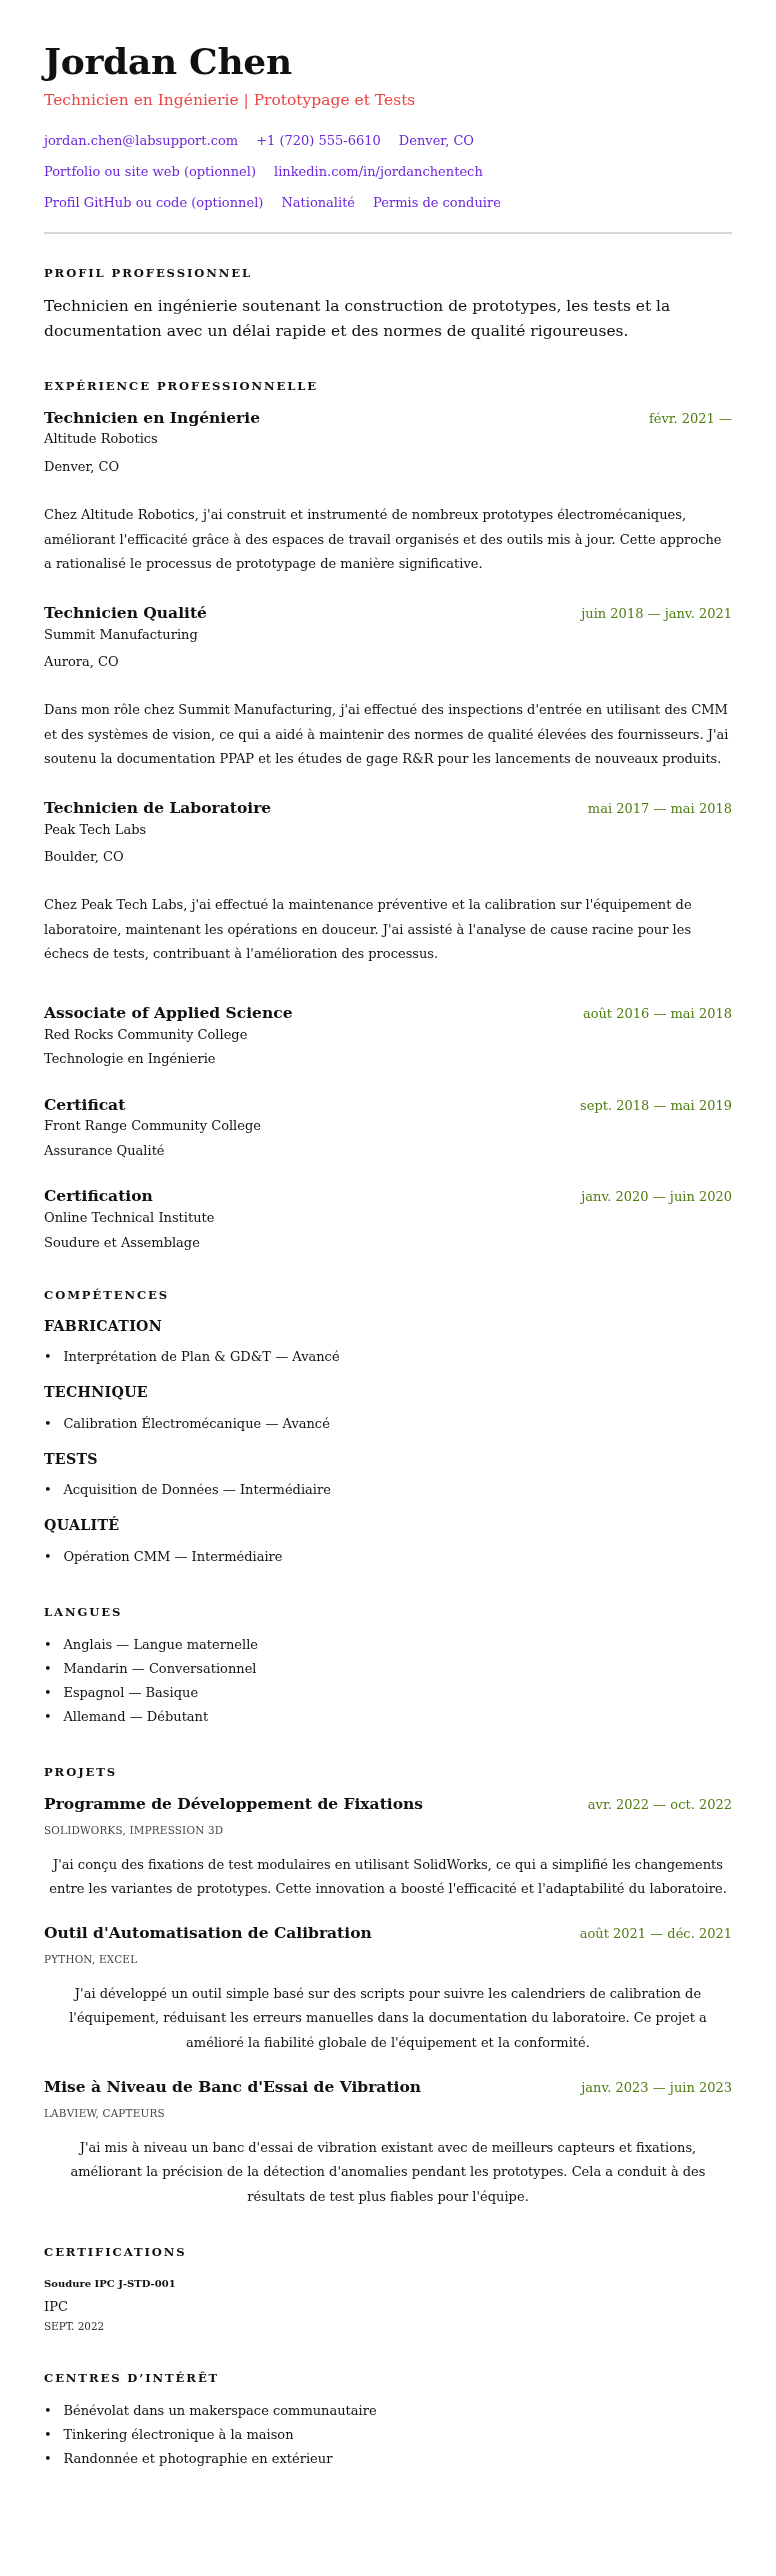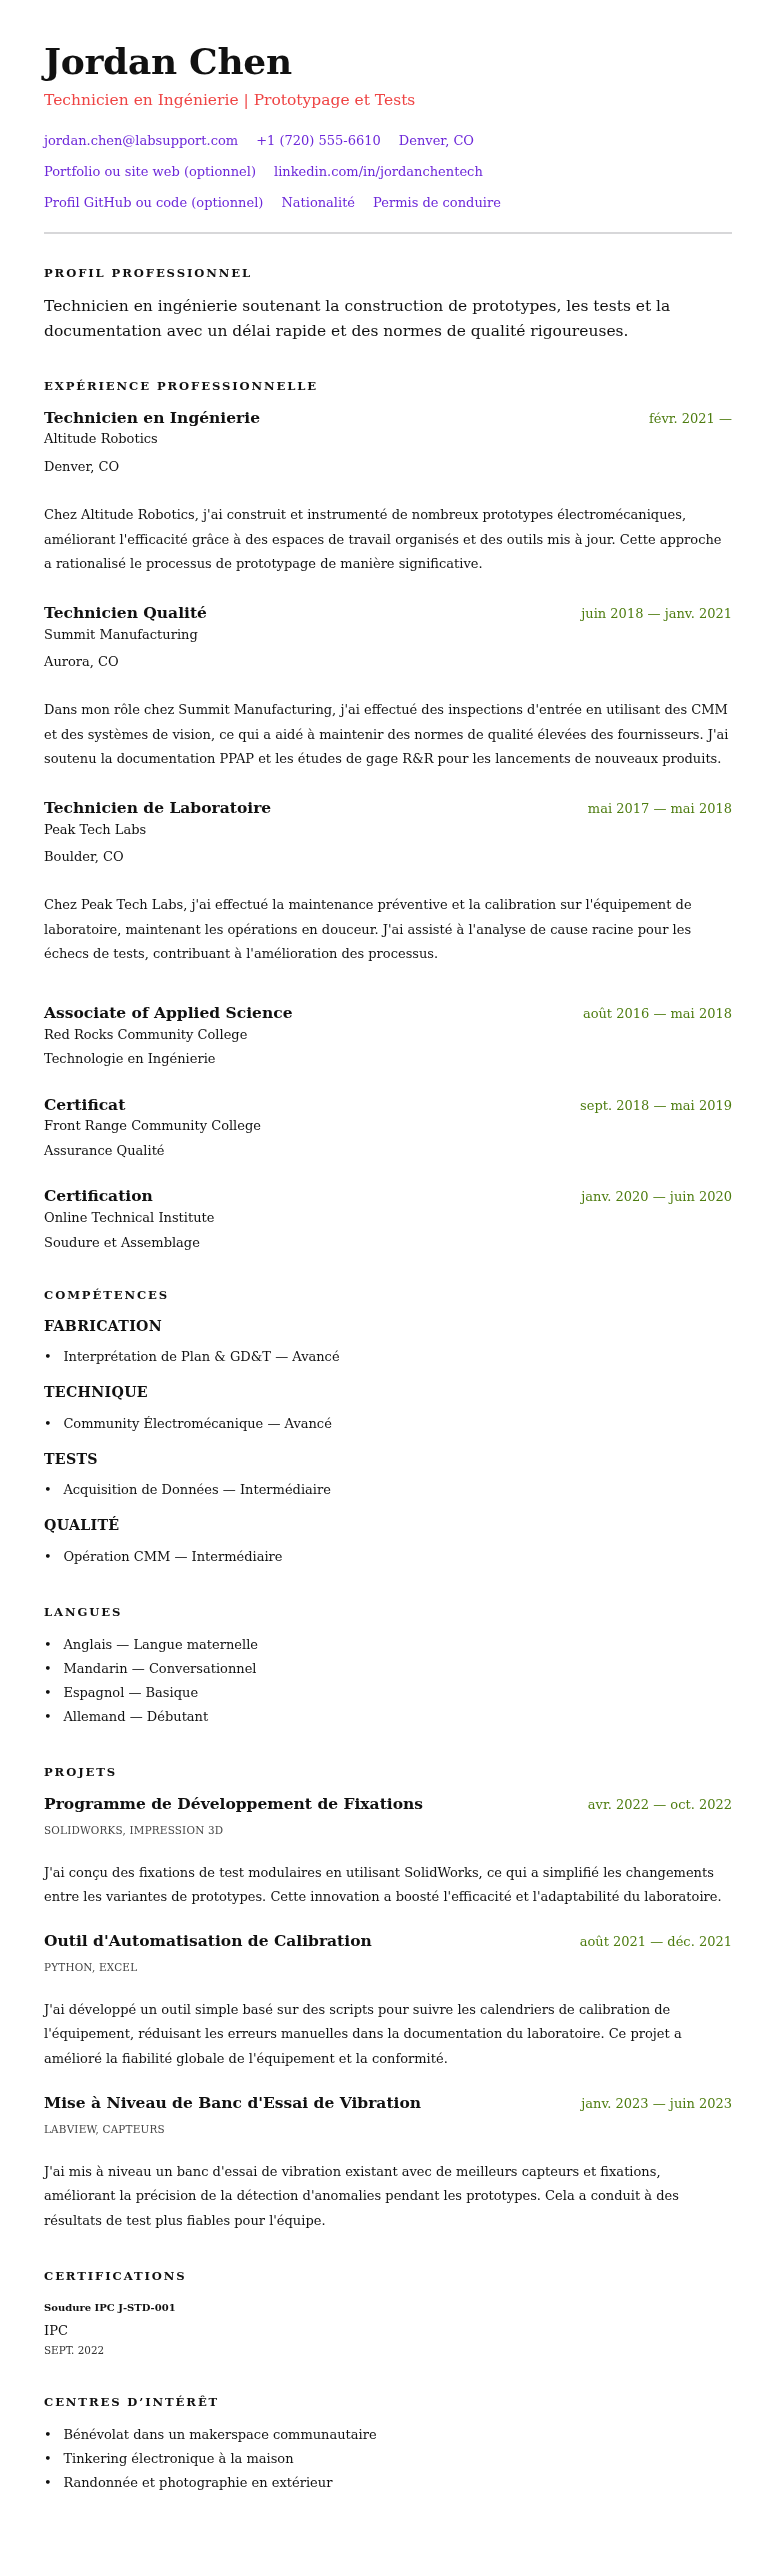--- a/index.html
+++ b/index.html
@@ -34,21 +34,21 @@
   .edu .entry { margin-bottom: 26px; }
 
   .skill-group { margin-bottom: 14.2px; }
   .skill-cat { font-size: 14.2px; font-weight: bold; line-height: 19.4px; text-transform: uppercase; letter-spacing: 0.3px; margin-bottom: 9px; }
   ul.bullets { list-style: none; }
   ul.bullets li { font-size: 13px; line-height: 24px; position: relative; padding-left: 19.4px; }
   ul.bullets li::before { content: "\2022"; position: absolute; left: 0; top: 0; font-size: 13px; }
   .skills-list li { line-height: 22px; }
 
   .proj-tech { font-size: 10.4px; line-height: 15.5px; color: #444; text-transform: uppercase; margin-top: 9px; letter-spacing: 0.2px; }
-  .proj .entry-desc { margin-top: 22px; }
+  .proj .entry-desc { margin-top: 14px; text-align: center; }
   .proj .entry { margin-bottom: 21px; }
 
   .cert-title { font-size: 10px; font-weight: bold; line-height: 19.4px; }
   .cert-issuer { font-size: 13px; line-height: 19.4px; margin-top: 3.9px; }
   .cert-date { font-size: 10.4px; line-height: 15.5px; color: #333; text-transform: uppercase; margin-top: 2.6px; }
 </style>
 </head>
 <body>
 
 <div class="page">
@@ -144,21 +144,21 @@
 
     <div class="skill-group">
       <div class="skill-cat">Fabrication</div>
       <ul class="bullets skills-list">
           <li>Interprétation de Plan &amp; GD&amp;T — Avancé</li>
         </ul>
     </div>
     <div class="skill-group">
       <div class="skill-cat">Technique</div>
       <ul class="bullets skills-list">
-          <li>Community Électromécanique — Avancé</li>
+          <li>Calibration Électromécanique — Avancé</li>
         </ul>
     </div>
     <div class="skill-group">
       <div class="skill-cat">Tests</div>
       <ul class="bullets skills-list">
           <li>Acquisition de Données — Intermédiaire</li>
         </ul>
     </div>
     <div class="skill-group">
       <div class="skill-cat">Qualité</div>

